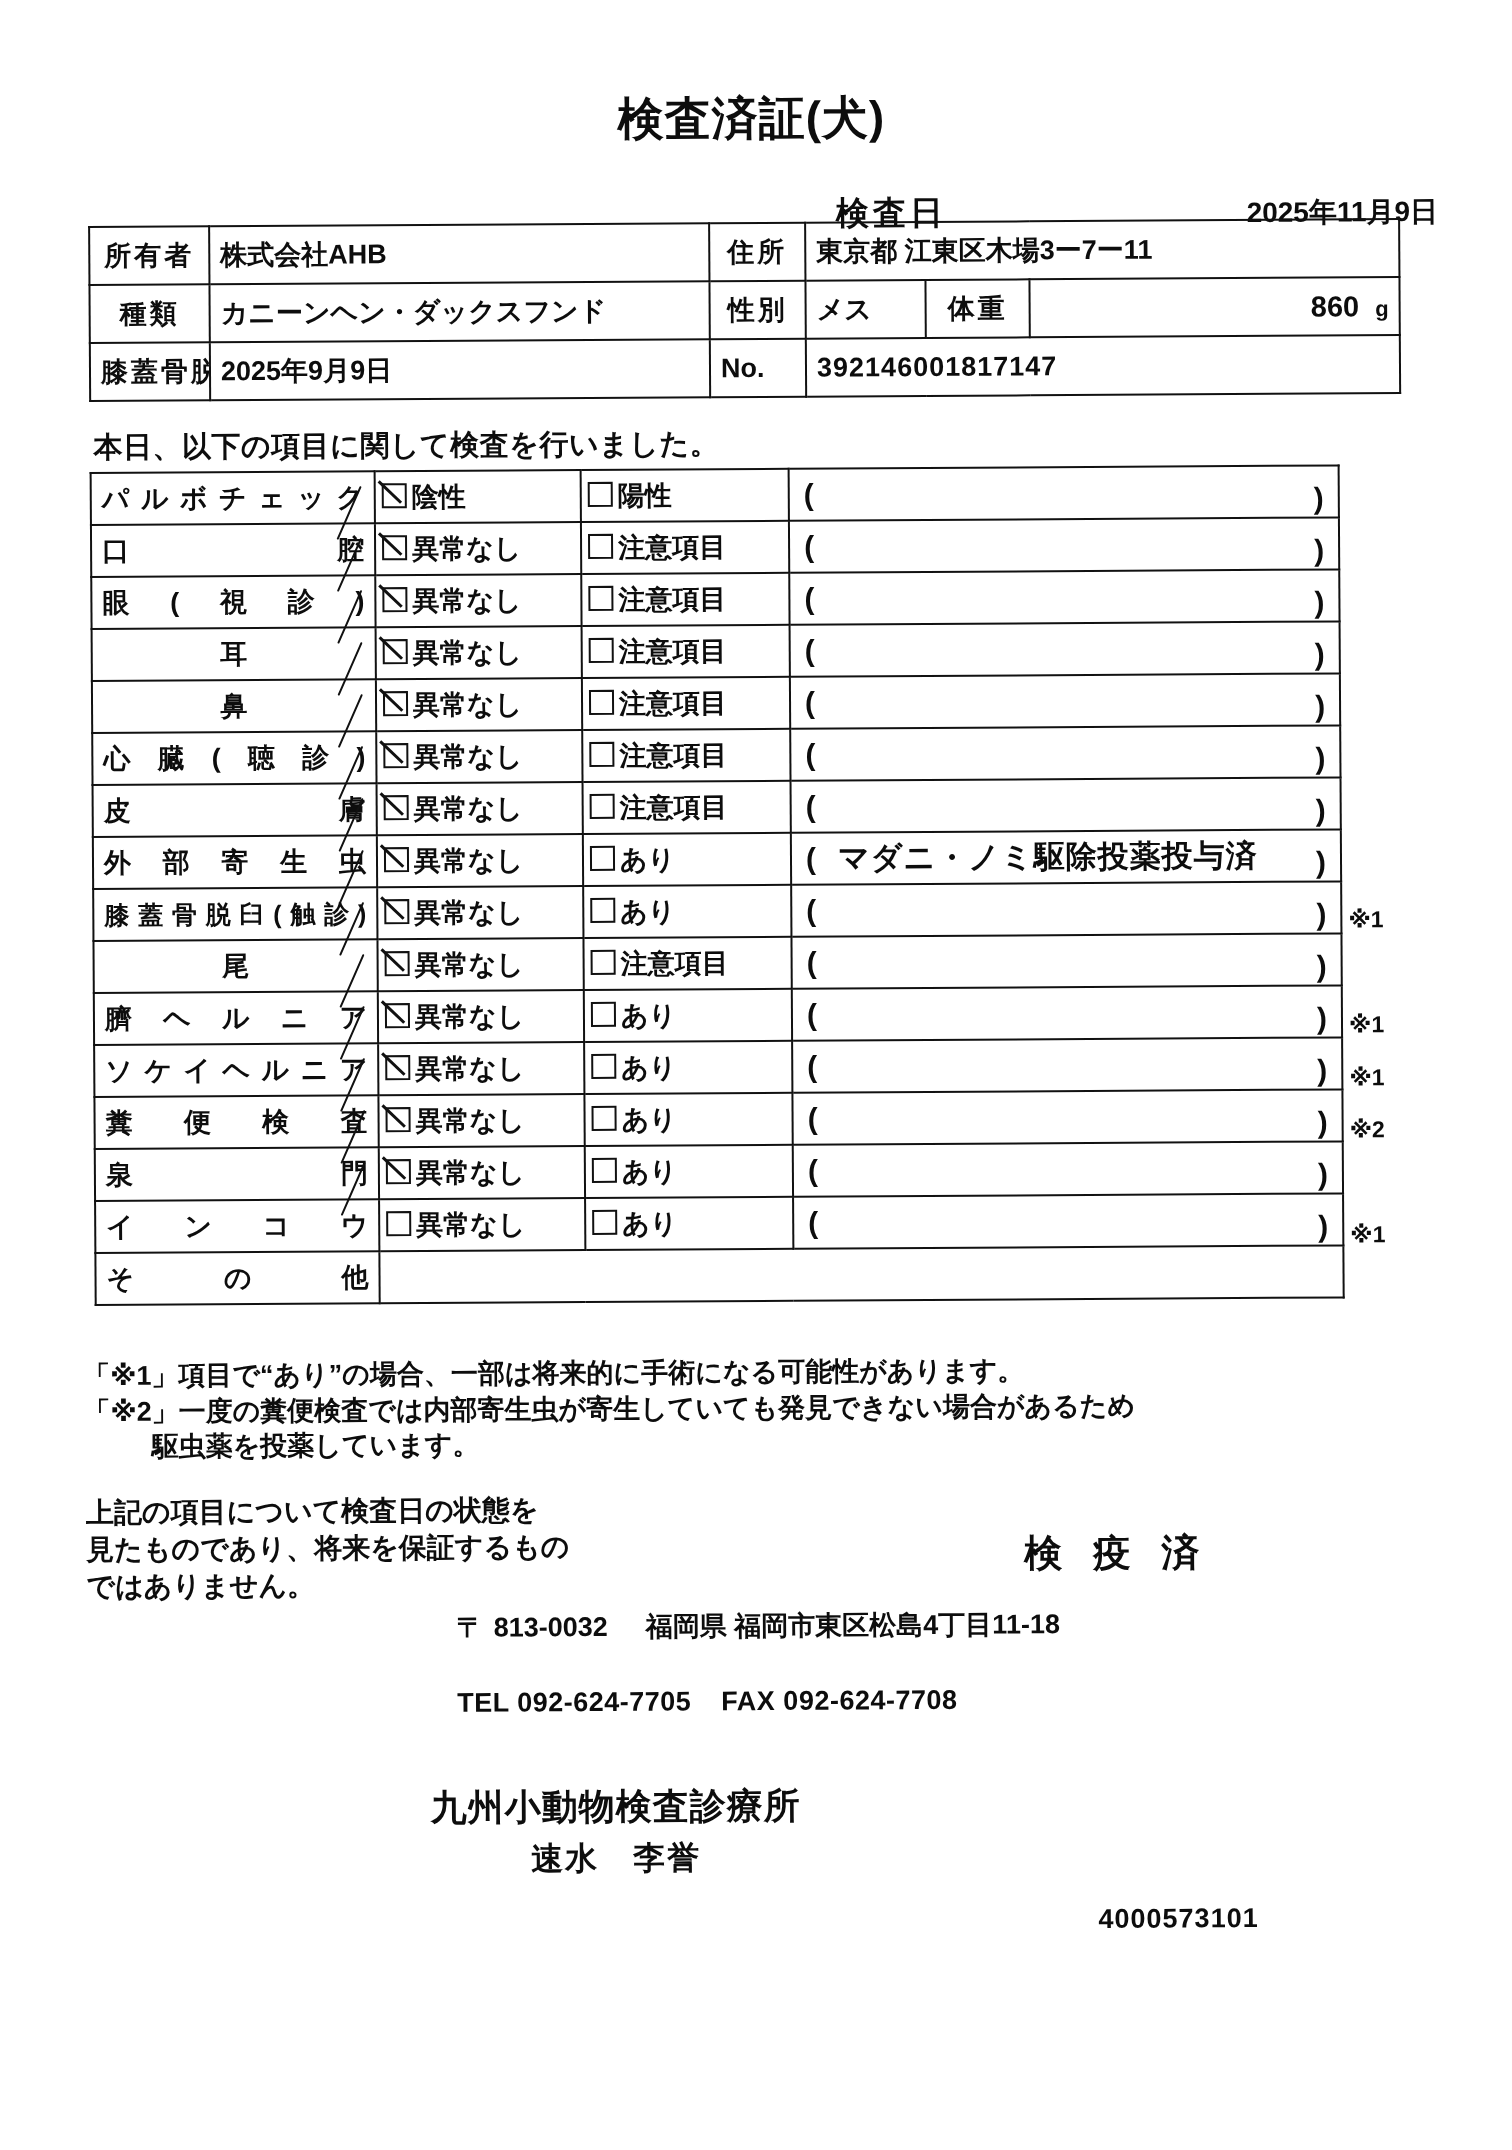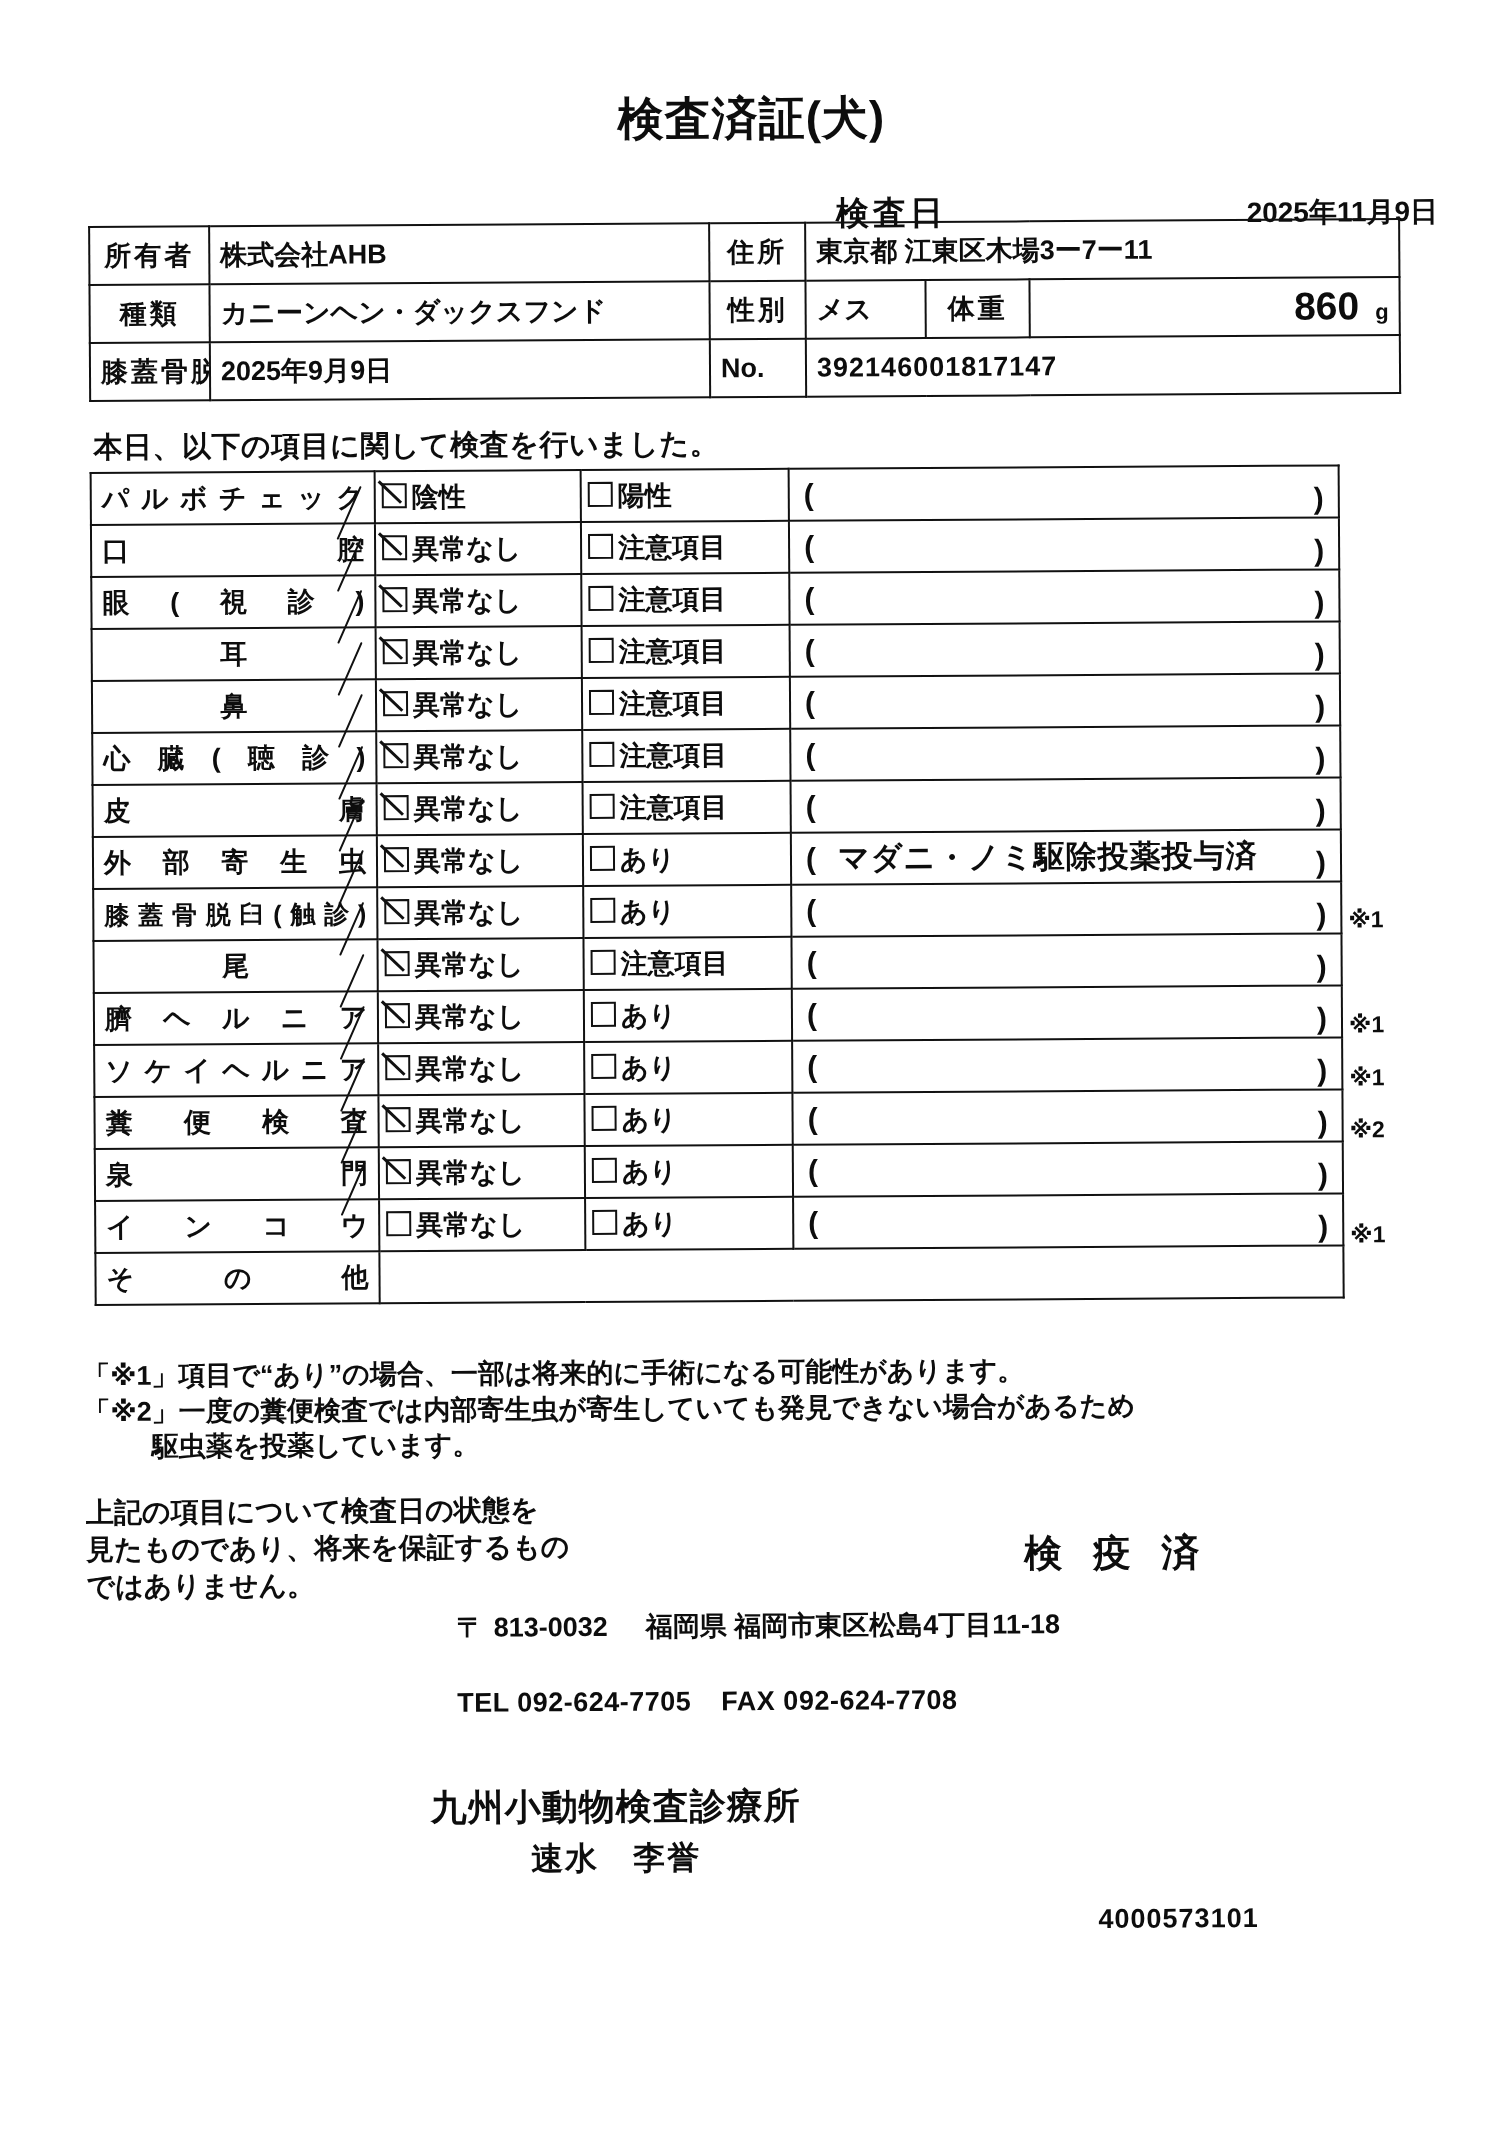--- a/index.html
+++ b/index.html
@@ -75,21 +75,21 @@
     vertical-align: middle;
     white-space: nowrap;
     overflow: hidden;
   }
   .lbl {
     text-align: center;
     letter-spacing: 3px;
   }
   .val-left { text-align: left; }
   .unit-cell { text-align: right; }
-  .weight-val { font-size: 39px; }
+  .weight-val { font-size: 29px; }
   .g-unit { font-size: 22px; margin-left: 16px; }
   .no-label { font-size: 24px; letter-spacing: 0; text-align: left; }
   .no-value { font-size: 28px; letter-spacing: 1px; }
 
   
   .intro-line {
     position: absolute;
     top: 424px;
     left: 96px;
     font-size: 29px;

